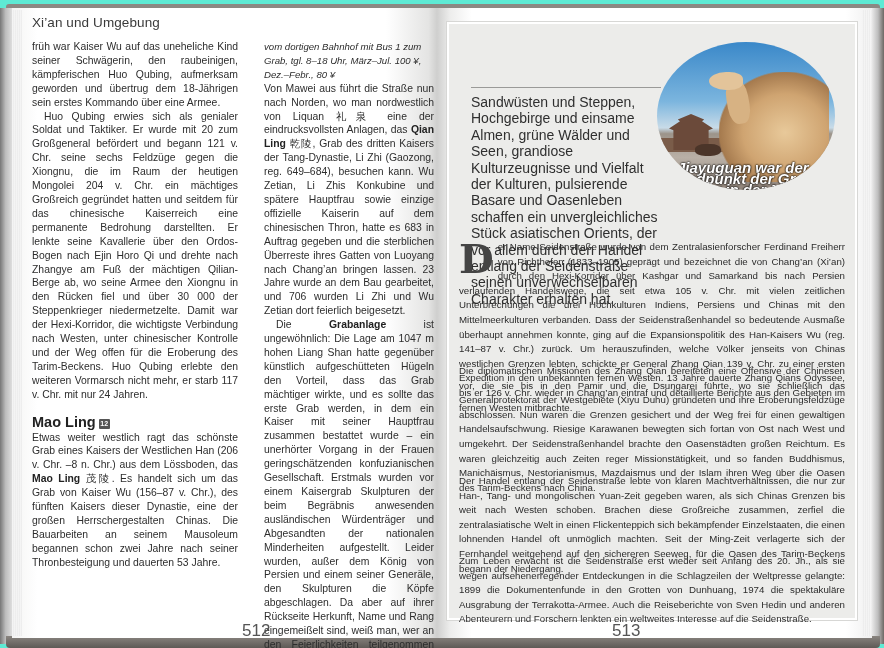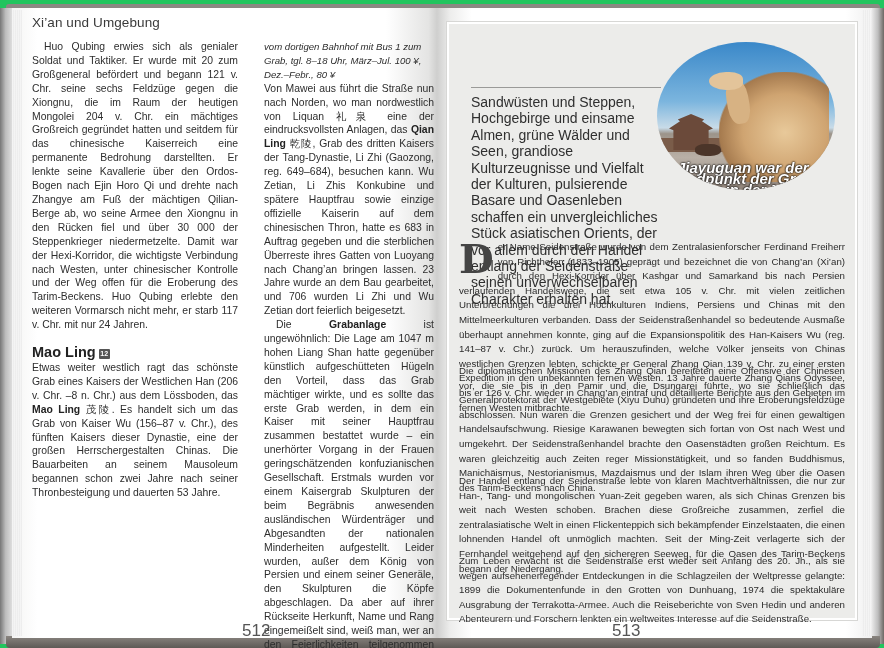--- a/index.html
+++ b/index.html
@@ -1,19 +1,19 @@
 <!DOCTYPE html>
 <html><head>
 <meta charset="utf-8">
 <style>
   * { box-sizing: border-box; margin: 0; padding: 0; }
   html, body { width: 884px; height: 648px; overflow: hidden; background: #ffffff; }
   body { position: relative; font-family: "Liberation Sans", sans-serif; color: #2a2a2a; }
 
-  .book { position: absolute; left: 0; top: 0; width: 884px; height: 648px; background: #22c55e; }
+  .book { position: absolute; left: 0; top: 0; width: 884px; height: 648px; background: #5eead4; }
   .cover-bottom { position: absolute; left: 6px; right: 4px; bottom: 0; height: 12px; background: linear-gradient(#8a8580, #5e5a56); border-radius: 0 0 4px 4px; }
   .cover-left { position: absolute; left: 0; top: 8px; bottom: 4px; width: 14px; background: linear-gradient(90deg, #777 0%, #bdbdbd 40%, #e8e8e8 100%); }
   .cover-right { position: absolute; right: 0; top: 8px; bottom: 4px; width: 12px; background: linear-gradient(90deg, #e8e8e8 0%, #bdbdbd 50%, #6c6864 100%); }
   .cover-top { position: absolute; left: 6px; right: 4px; top: 4px; height: 6px; background: #8c8883; border-radius: 3px 3px 0 0; }
 
   .page { position: absolute; top: 8px; bottom: 10px; background: #fdfdfc; }
   .page-left { left: 12px; width: 425px; background: linear-gradient(90deg, #f4f4f3 0%, #ffffff 6%, #ffffff 88%, #e4e4e3 98%, #cfcfce 100%); }
   .page-right { left: 437px; width: 435px; background: linear-gradient(90deg, #cfcfce 0%, #ededec 3%, #ffffff 8%, #ffffff 94%, #efefef 100%); }
   .page-edges-left { position: absolute; left: 12px; top: 10px; bottom: 12px; width: 10px; background: repeating-linear-gradient(90deg, #e9e9e9 0px, #ffffff 1px, #dcdcdc 2px); }
   .page-edges-right { position: absolute; right: 12px; top: 10px; bottom: 12px; width: 10px; background: repeating-linear-gradient(90deg, #e9e9e9 0px, #ffffff 1px, #dcdcdc 2px); }
@@ -66,20 +66,21 @@
   <div class="cover-bottom"></div>
 
   <div class="page page-left"></div>
   <div class="page page-right"></div>
   <div class="page-edges-left"></div>
   <div class="page-edges-right"></div>
 
   <div class="running-head">Xi’an und Umgebung</div>
 
   <div class="col col-1">
+    <p>früh war Kaiser Wu auf das uneheliche Kind seiner Schwägerin, den raubeinigen, kämpferischen Huo Qubing, aufmerksam geworden und übertrug dem 18-Jährigen sein erstes Kommando über eine Armee.</p>
     <p class="indent">Huo Qubing erwies sich als genialer Soldat und Taktiker. Er wurde mit 20 zum Großgeneral befördert und begann 121 v. Chr. seine sechs Feldzüge gegen die Xiongnu, die im Raum der heutigen Mongolei 204 v. Chr. ein mächtiges Großreich gegründet hatten und seitdem für das chinesische Kaiserreich eine permanente Bedrohung darstellten. Er lenkte seine Kavallerie über den Ordos-Bogen nach Ejin Horo Qi und drehte nach Zhangye am Fuß der mächtigen Qilian-Berge ab, wo seine Armee den Xiongnu in den Rücken fiel und über 30 000 der Steppenkrieger niedermetzelte. Damit war der Hexi-Korridor, die wichtigste Verbindung nach Westen, unter chinesischer Kontrolle und der Weg offen für die Eroberung des Tarim-Beckens. Huo Qubing erlebte den weiteren Vormarsch nicht mehr, er starb 117 v. Chr. mit nur 24 Jahren.</p>
 
     <h3><span>Mao Ling</span><span class="badge">12</span></h3>
     <p><span>Etwas weiter westlich ragt das schönste Grab eines Kaisers der Westlichen Han (206 v. Chr. –8 n. Chr.) aus dem Lössboden, das </span><b>Mao Ling</b><span> 茂陵. Es handelt sich um das Grab von Kaiser Wu (156–87 v. Chr.), des fünften Kaisers dieser Dynastie, eine der großen Herrschergestalten Chinas. Die Bauarbeiten an seinem Mausoleum begannen schon zwei Jahre nach seiner Thronbesteigung und dauerten 53 Jahre.</span></p>
 
   </div>
 
   <div class="col col-2">
     <p class="info">vom dortigen Bahnhof mit Bus 1 zum Grab, tgl. 8–18 Uhr, März–Jul. 100 ¥, Dez.–Febr., 80 ¥</p>
     <p><span>Von Mawei aus führt die Straße nun nach Norden, wo man nordwestlich von Liquan 礼泉 eine der eindrucksvollsten Anlagen, das </span><b>Qian Ling</b><span> 乾陵, Grab des dritten Kaisers der Tang-Dynastie, Li Zhi (Gaozong, reg. 649–684), besuchen kann. Wu Zetian, Li Zhis Konkubine und spätere Hauptfrau sowie einzige offizielle Kaiserin auf dem chinesischen Thron, hatte es 683 in Auftrag gegeben und die sterblichen Überreste ihres Gatten von Luoyang nach Chang’an bringen lassen. 23 Jahre wurde an dem Bau gearbeitet, und 706 wurden Li Zhi und Wu Zetian dort feierlich beigesetzt.</span></p>

